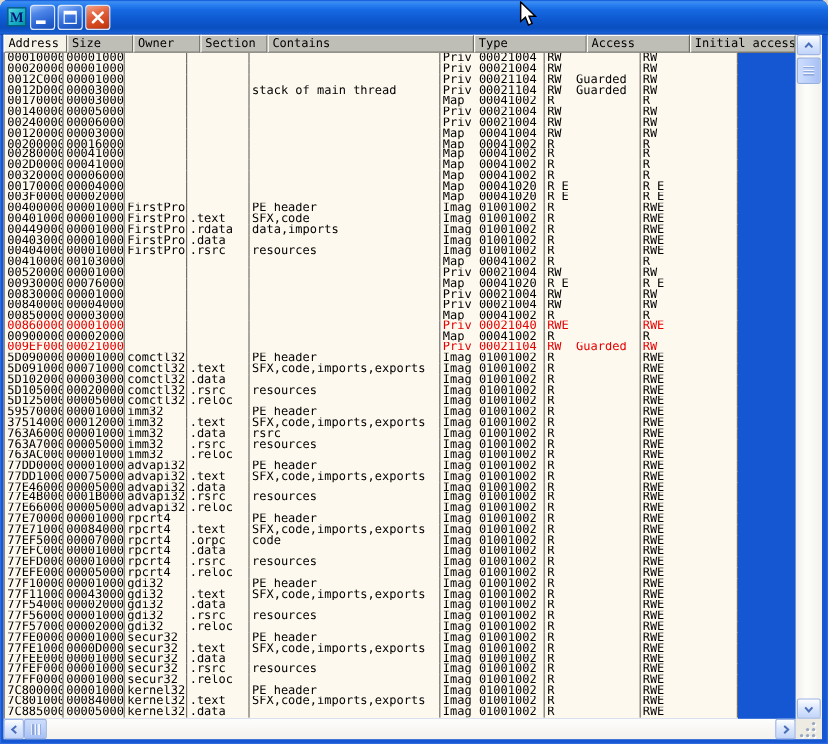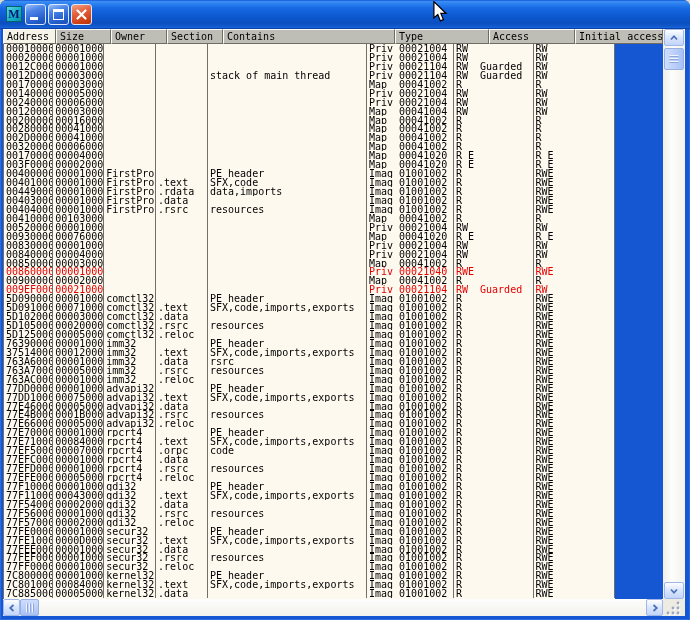--- a/index.html
+++ b/index.html
@@ -130,21 +130,21 @@
       <div class="row"><div class="cell c0">00840000</div><div class="cell c1">00004000</div><div class="cell c2"></div><div class="cell c3"></div><div class="cell c4"></div><div class="cell c5">Priv 00021004</div><div class="cell c6">RW</div><div class="cell c7">RW</div></div>
       <div class="row"><div class="cell c0">00850000</div><div class="cell c1">00003000</div><div class="cell c2"></div><div class="cell c3"></div><div class="cell c4"></div><div class="cell c5">Map  00041002</div><div class="cell c6">R</div><div class="cell c7">R</div></div>
       <div class="row red"><div class="cell c0">00860000</div><div class="cell c1">00001000</div><div class="cell c2"></div><div class="cell c3"></div><div class="cell c4"></div><div class="cell c5">Priv 00021040</div><div class="cell c6">RWE</div><div class="cell c7">RWE</div></div>
       <div class="row"><div class="cell c0">00900000</div><div class="cell c1">00002000</div><div class="cell c2"></div><div class="cell c3"></div><div class="cell c4"></div><div class="cell c5">Map  00041002</div><div class="cell c6">R</div><div class="cell c7">R</div></div>
       <div class="row red"><div class="cell c0">009EF000</div><div class="cell c1">00021000</div><div class="cell c2"></div><div class="cell c3"></div><div class="cell c4"></div><div class="cell c5">Priv 00021104</div><div class="cell c6">RW  Guarded</div><div class="cell c7">RW</div></div>
       <div class="row"><div class="cell c0">5D090000</div><div class="cell c1">00001000</div><div class="cell c2">comctl32</div><div class="cell c3"></div><div class="cell c4">PE header</div><div class="cell c5">Imag 01001002</div><div class="cell c6">R</div><div class="cell c7">RWE</div></div>
       <div class="row"><div class="cell c0">5D091000</div><div class="cell c1">00071000</div><div class="cell c2">comctl32</div><div class="cell c3">.text</div><div class="cell c4">SFX,code,imports,exports</div><div class="cell c5">Imag 01001002</div><div class="cell c6">R</div><div class="cell c7">RWE</div></div>
       <div class="row"><div class="cell c0">5D102000</div><div class="cell c1">00003000</div><div class="cell c2">comctl32</div><div class="cell c3">.data</div><div class="cell c4"></div><div class="cell c5">Imag 01001002</div><div class="cell c6">R</div><div class="cell c7">RWE</div></div>
       <div class="row"><div class="cell c0">5D105000</div><div class="cell c1">00020000</div><div class="cell c2">comctl32</div><div class="cell c3">.rsrc</div><div class="cell c4">resources</div><div class="cell c5">Imag 01001002</div><div class="cell c6">R</div><div class="cell c7">RWE</div></div>
       <div class="row"><div class="cell c0">5D125000</div><div class="cell c1">00005000</div><div class="cell c2">comctl32</div><div class="cell c3">.reloc</div><div class="cell c4"></div><div class="cell c5">Imag 01001002</div><div class="cell c6">R</div><div class="cell c7">RWE</div></div>
-      <div class="row"><div class="cell c0">76390000</div><div class="cell c1">00001000</div><div class="cell c2">imm32</div><div class="cell c3"></div><div class="cell c4">PE header</div><div class="cell c5">Imag 01001002</div><div class="cell c6">R</div><div class="cell c7">RWE</div></div>
+      <div class="row"><div class="cell c0">59570000</div><div class="cell c1">00001000</div><div class="cell c2">imm32</div><div class="cell c3"></div><div class="cell c4">PE header</div><div class="cell c5">Imag 01001002</div><div class="cell c6">R</div><div class="cell c7">RWE</div></div>
       <div class="row"><div class="cell c0">37514000</div><div class="cell c1">00012000</div><div class="cell c2">imm32</div><div class="cell c3">.text</div><div class="cell c4">SFX,code,imports,exports</div><div class="cell c5">Imag 01001002</div><div class="cell c6">R</div><div class="cell c7">RWE</div></div>
       <div class="row"><div class="cell c0">763A6000</div><div class="cell c1">00001000</div><div class="cell c2">imm32</div><div class="cell c3">.data</div><div class="cell c4">rsrc</div><div class="cell c5">Imag 01001002</div><div class="cell c6">R</div><div class="cell c7">RWE</div></div>
       <div class="row"><div class="cell c0">763A7000</div><div class="cell c1">00005000</div><div class="cell c2">imm32</div><div class="cell c3">.rsrc</div><div class="cell c4">resources</div><div class="cell c5">Imag 01001002</div><div class="cell c6">R</div><div class="cell c7">RWE</div></div>
       <div class="row"><div class="cell c0">763AC000</div><div class="cell c1">00001000</div><div class="cell c2">imm32</div><div class="cell c3">.reloc</div><div class="cell c4"></div><div class="cell c5">Imag 01001002</div><div class="cell c6">R</div><div class="cell c7">RWE</div></div>
       <div class="row"><div class="cell c0">77DD0000</div><div class="cell c1">00001000</div><div class="cell c2">advapi32</div><div class="cell c3"></div><div class="cell c4">PE header</div><div class="cell c5">Imag 01001002</div><div class="cell c6">R</div><div class="cell c7">RWE</div></div>
       <div class="row"><div class="cell c0">77DD1000</div><div class="cell c1">00075000</div><div class="cell c2">advapi32</div><div class="cell c3">.text</div><div class="cell c4">SFX,code,imports,exports</div><div class="cell c5">Imag 01001002</div><div class="cell c6">R</div><div class="cell c7">RWE</div></div>
       <div class="row"><div class="cell c0">77E46000</div><div class="cell c1">00005000</div><div class="cell c2">advapi32</div><div class="cell c3">.data</div><div class="cell c4"></div><div class="cell c5">Imag 01001002</div><div class="cell c6">R</div><div class="cell c7">RWE</div></div>
       <div class="row"><div class="cell c0">77E4B000</div><div class="cell c1">0001B000</div><div class="cell c2">advapi32</div><div class="cell c3">.rsrc</div><div class="cell c4">resources</div><div class="cell c5">Imag 01001002</div><div class="cell c6">R</div><div class="cell c7">RWE</div></div>
       <div class="row"><div class="cell c0">77E66000</div><div class="cell c1">00005000</div><div class="cell c2">advapi32</div><div class="cell c3">.reloc</div><div class="cell c4"></div><div class="cell c5">Imag 01001002</div><div class="cell c6">R</div><div class="cell c7">RWE</div></div>
       <div class="row"><div class="cell c0">77E70000</div><div class="cell c1">00001000</div><div class="cell c2">rpcrt4</div><div class="cell c3"></div><div class="cell c4">PE header</div><div class="cell c5">Imag 01001002</div><div class="cell c6">R</div><div class="cell c7">RWE</div></div>

